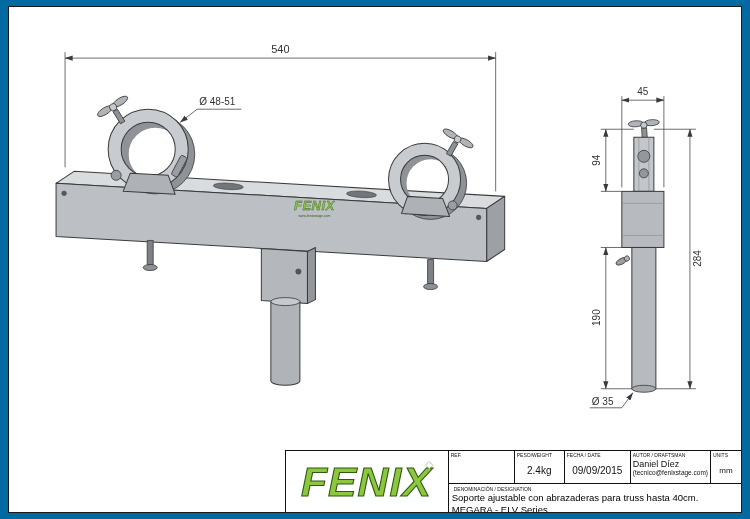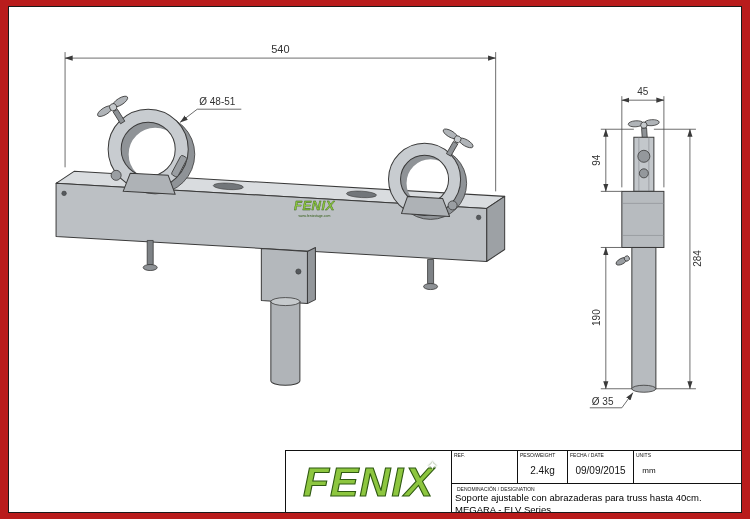--- a/index.html
+++ b/index.html
@@ -1,17 +1,17 @@
 <!DOCTYPE html>
 <html><head>
 <meta charset="utf-8">
 <style>
   * { margin:0; padding:0; box-sizing:border-box; }
   html,body { width:750px; height:519px; background:#ffffff; font-family:"Liberation Sans", sans-serif; }
-  .sheet { position:relative; width:750px; height:519px; background:#b91c1c; overflow:hidden; }
+  .sheet { position:relative; width:750px; height:519px; background:#0369a1; overflow:hidden; }
   .frame { position:absolute; left:8px; top:6px; right:8px; bottom:6px; border:1.5px solid #1a1a1a; background:#ffffff; }
   .drawing { position:absolute; left:0; top:0; width:100%; height:100%; }
   svg text { font-family:"Liberation Sans", sans-serif; }
 
   
   .titleblock { position:absolute; right:0; bottom:0; width:456px; height:62px;
     border-top:1.5px solid #111; border-left:1.5px solid #111; background:#fff; display:flex; }
   .tb-logo { width:166px; border-right:1.5px solid #111; display:flex; align-items:center;
     justify-content:center; overflow:hidden; position:relative; }
   .tb-logo-text { font-size:38px; font-weight:bold; font-style:italic; color:#8dc63f;
@@ -198,20 +198,25 @@
             <div class="tb-label">REF.</div>
           </div>
           <div class="tb-cell c-weight">
             <div class="tb-label">PESO/WEIGHT</div>
             <div class="tb-value sm">2.4kg</div>
           </div>
           <div class="tb-cell c-date">
             <div class="tb-label">FECHA / DATE</div>
             <div class="tb-value sm">09/09/2015</div>
           </div>
+          <div class="tb-cell c-author">
+            <div class="tb-label">AUTOR / DRAFTSMAN</div>
+            <div class="tb-value">Daniel Díez</div>
+            <div class="tb-email">(tecnico@fenixstage.com)</div>
+          </div>
           <div class="tb-cell c-units">
             <div class="tb-label">UNITS</div>
             <div class="tb-value">mm</div>
           </div>
         </div>
         <div class="tb-desig">
           <div class="tb-label">DENOMINACIÓN / DESIGNATION</div>
           <div class="tb-desig-text">Soporte ajustable con abrazaderas para truss hasta 40cm. MEGARA - ELV Series</div>
         </div>
       </div>

